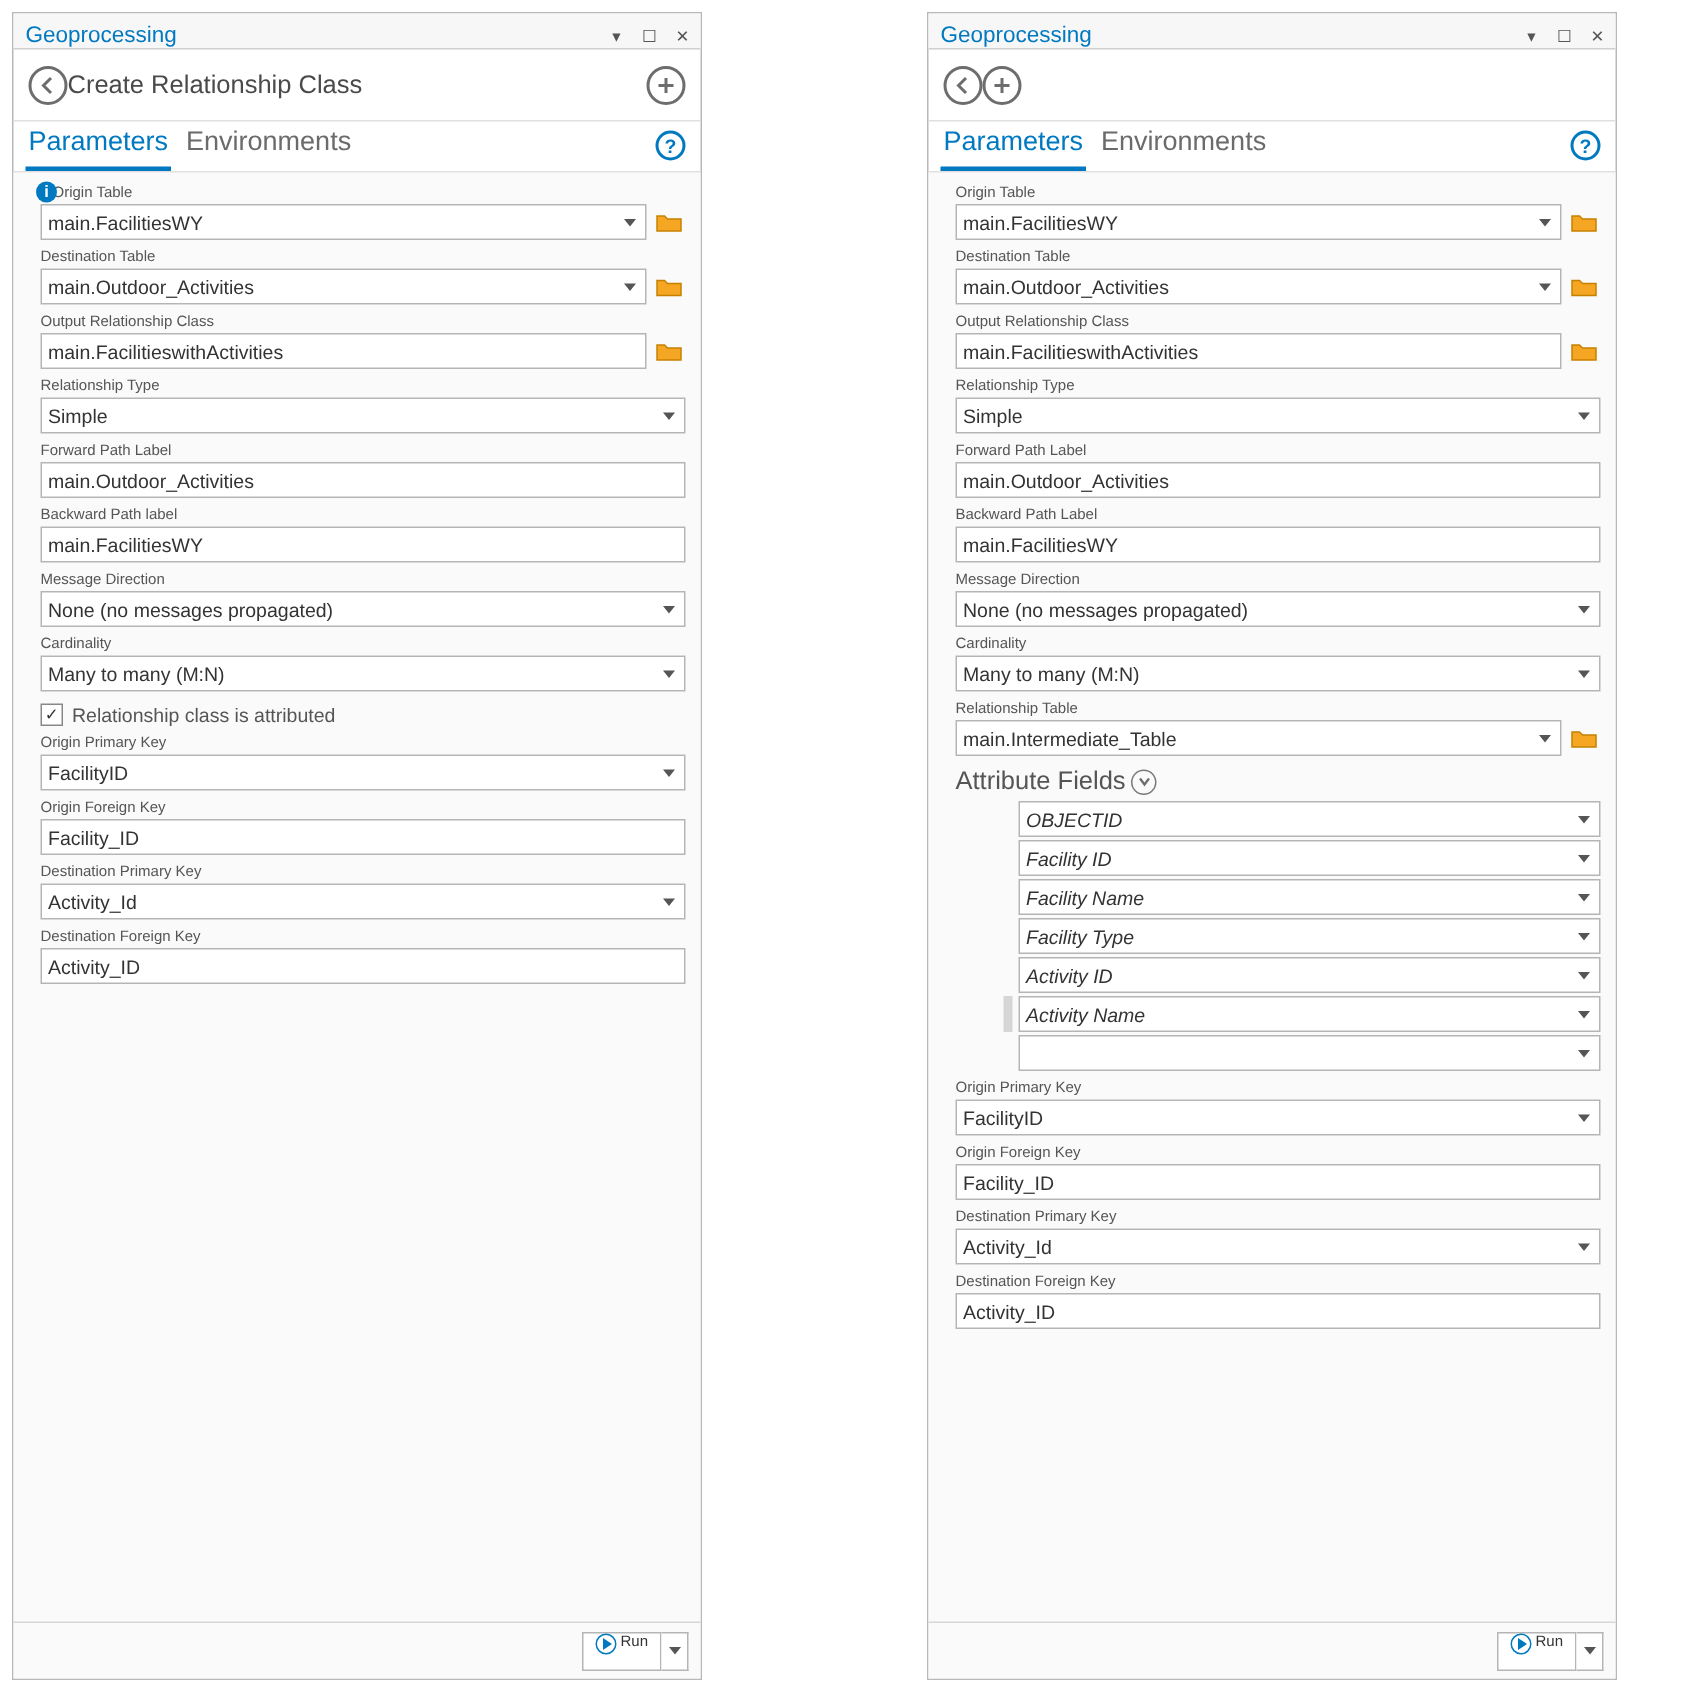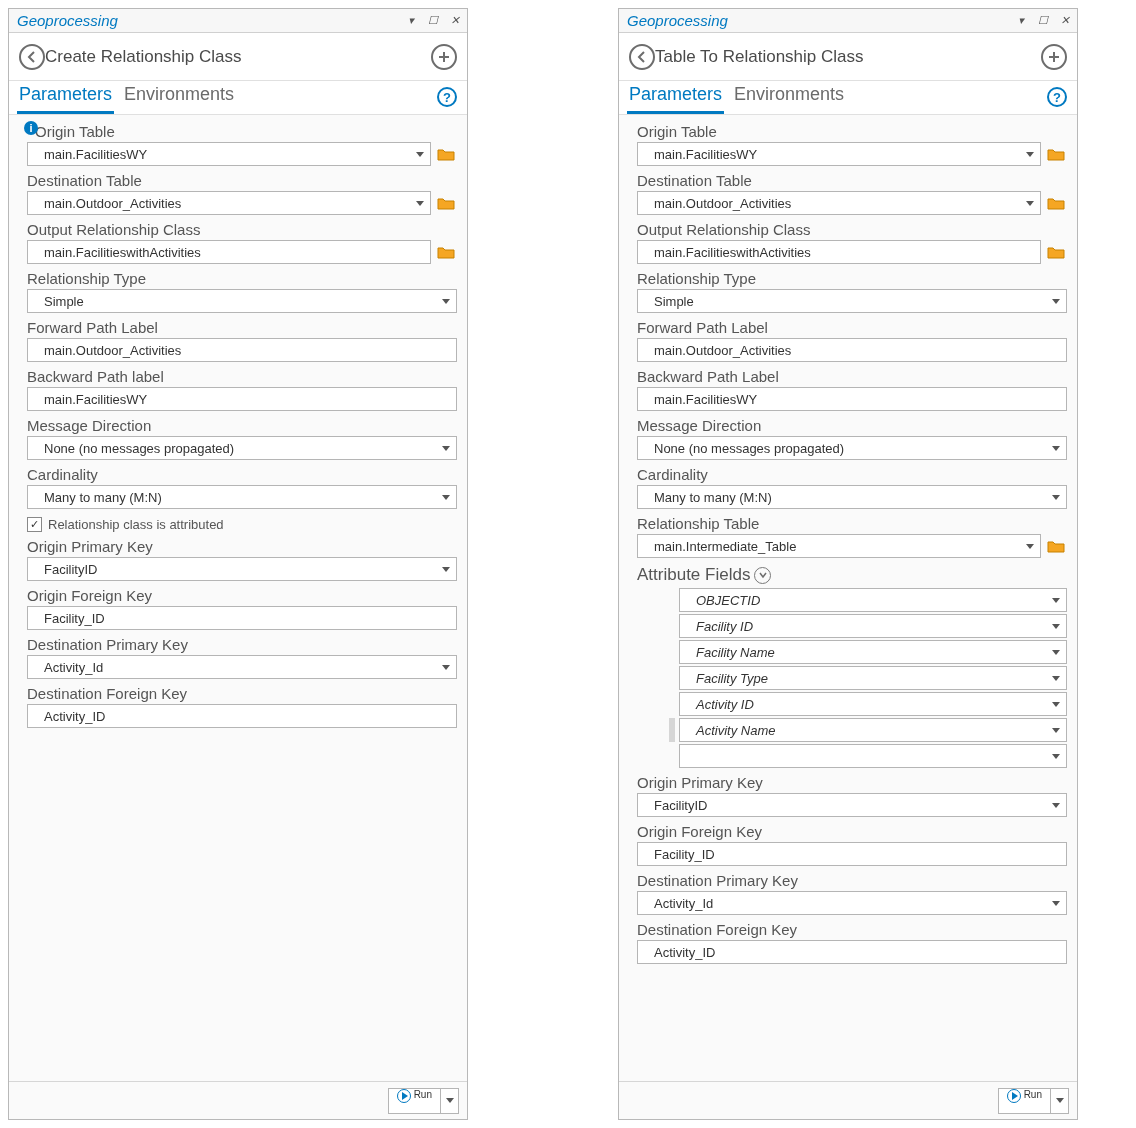--- a/index.html
+++ b/index.html
@@ -18,25 +18,24 @@
     border: 1px solid #b8b8b8;
     display: flex;
     flex-direction: column;
     position: relative;
   }
   .titlebar {
     height: 24px;
     background: #f7f7f7;
     border-bottom: 1px solid #d0d0d0;
     display: flex;
-    align-items: center;
+    align-items: flex-end;
     padding: 0 4px 0 8px;
     font-size: 15px;
     color: #0079c1;
-    font-style: italic;
   }
   .titlebar .spacer { flex: 1; }
   .titlebar .win-icon {
     width: 16px; height: 16px;
     display: inline-flex; align-items:center; justify-content:center;
     color: #555;
     font-size: 11px;
     margin-left: 6px;
     cursor: pointer;
   }
@@ -99,39 +98,39 @@
   .form {
     flex: 1;
     padding: 6px 10px 6px 10px;
     overflow-y: auto;
     background: #fafafa;
   }
   .field {
     margin-bottom: 4px;
   }
   .field-label {
-    font-size: 15px;
+    font-size: 10px;
     color: #555;
     padding: 2px 0 2px 8px;
     display: block;
   }
   .input-row {
     display: flex;
     align-items: center;
     gap: 4px;
     padding-left: 8px;
   }
   .input-row.indent2 { padding-left: 50px; font-style: italic; }
   .input-ctrl {
     flex: 1;
     height: 24px;
     border: 1px solid #b5b5b5;
     background: #fff;
     font-size: 13px;
-    padding: 0 16px;
+    padding: 0 4px;
     color: #333;
     display: flex;
     align-items: center;
     position: relative;
   }
   .select-ctrl::after {
     content: "";
     position: absolute;
     right: 6px;
     top: 50%;
@@ -419,21 +418,20 @@
     <span class="win-icon">☐</span>
     <span class="win-icon">✕</span>
   </div>
 
   <div class="toolheader">
     <div class="back-btn">
       <svg width="14" height="14" viewBox="0 0 14 14">
           <path d="M9 2 L4 7 L9 12" stroke="#6d6d6d" stroke-width="2" fill="none"></path>
         </svg>
     </div>
-    <div class="tool-title">Table To Relationship Class</div>
     <div class="plus-btn">
       <svg width="14" height="14" viewBox="0 0 14 14">
           <path d="M7 2 V12 M2 7 H12" stroke="#6d6d6d" stroke-width="2"></path>
         </svg>
     </div>
   </div>
 
   <div class="tabs">
     <div class="tab active">Parameters</div>
     <div class="tab">Environments</div>

